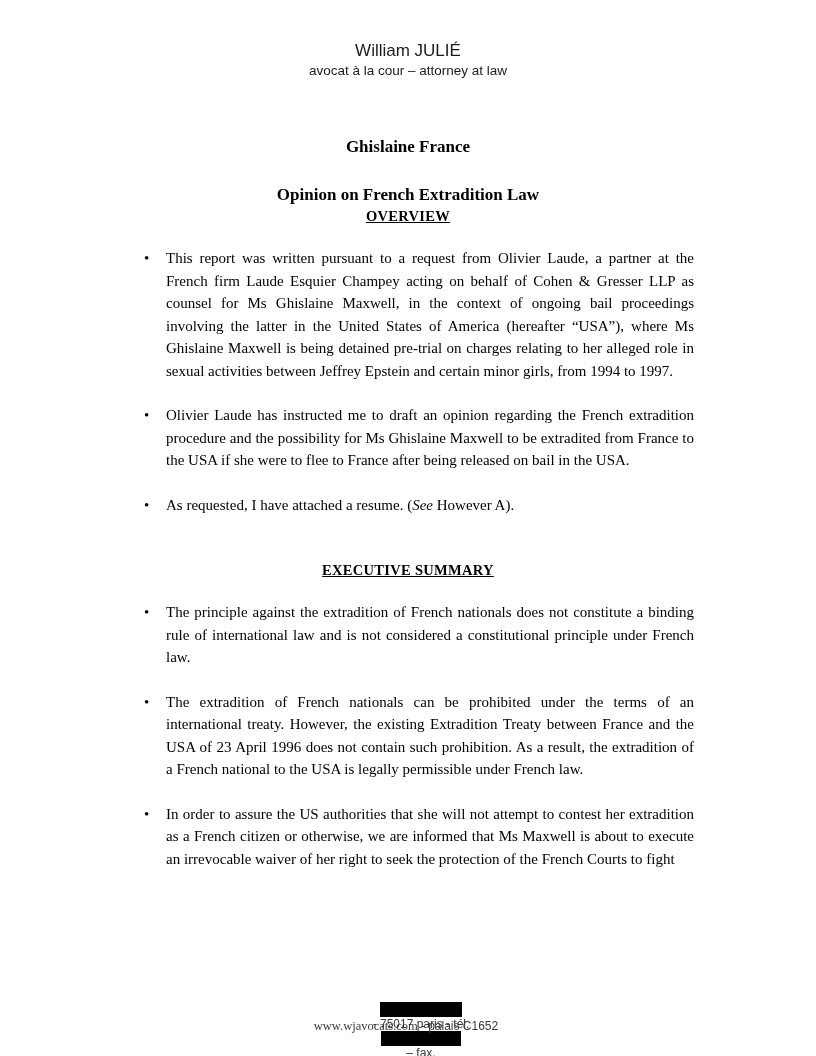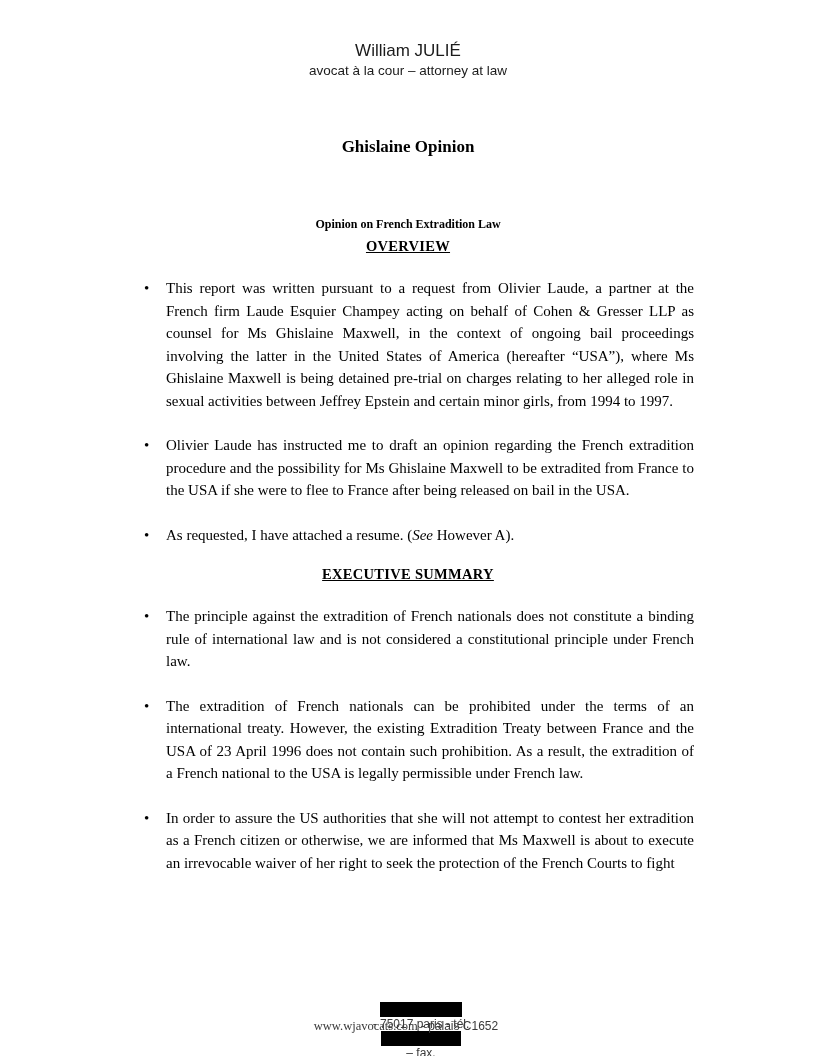--- a/index.html
+++ b/index.html
@@ -30,37 +30,37 @@
   }
   
   .doc-title {
     margin-top: 56px;
     text-align: center;
     font-weight: bold;
     font-size: 17px;
     line-height: 22px;
   }
   .doc-subtitle {
-    margin-top: 55px;
+    margin-top: 25px;
     text-align: center;
     font-weight: bold;
-    font-size: 12px;
+    font-size: 17px;
     line-height: 23px;
   }
   
   .section-heading {
     text-align: center;
     font-weight: bold;
     font-size: 14.5px;
     line-height: 20px;
     text-decoration: underline;
     letter-spacing: 0.3px;
   }
   .heading-overview { }
-  .heading-exec { margin-top: 18px; text-align: center; }
+  .heading-exec { margin-top: 44px; text-align: center; }
   
   .bullet-list {
     margin: 21px 122px 0 122px;
   }
   .bullet-item {
     display: flex;
     margin-bottom: 22px;
   }
   .bullet-item:last-child { margin-bottom: 0; }
   .bullet-marker {
@@ -124,21 +124,21 @@
 </head>
 <body>
 
 <div class="page">
 
   <div class="letterhead">
     <div class="letterhead-name">William JULIÉ</div>
     <div class="letterhead-tagline">avocat à la cour – attorney at law</div>
   </div>
 
-  <div class="doc-title">Ghislaine Opinion</div>
+  <div class="doc-title">Ghislaine France</div>
   <div class="doc-subtitle">Opinion on French Extradition Law</div>
 
   <div class="section-heading heading-overview">OVERVIEW</div>
 
   <div class="bullet-list">
     <div class="bullet-item">
       <span class="bullet-marker">•</span>
       <span class="bullet-text">This report was written pursuant to a request from Olivier Laude, a partner at the French firm Laude Esquier Champey acting on behalf of Cohen &amp; Gresser LLP as counsel for Ms Ghislaine Maxwell, in the context of ongoing bail proceedings involving the latter in the United States of America (hereafter “USA”), where Ms Ghislaine Maxwell is being detained pre-trial on charges relating to her alleged role in sexual activities between Jeffrey Epstein and certain minor girls, from 1994 to 1997.</span>
     </div>
     <div class="bullet-item">

